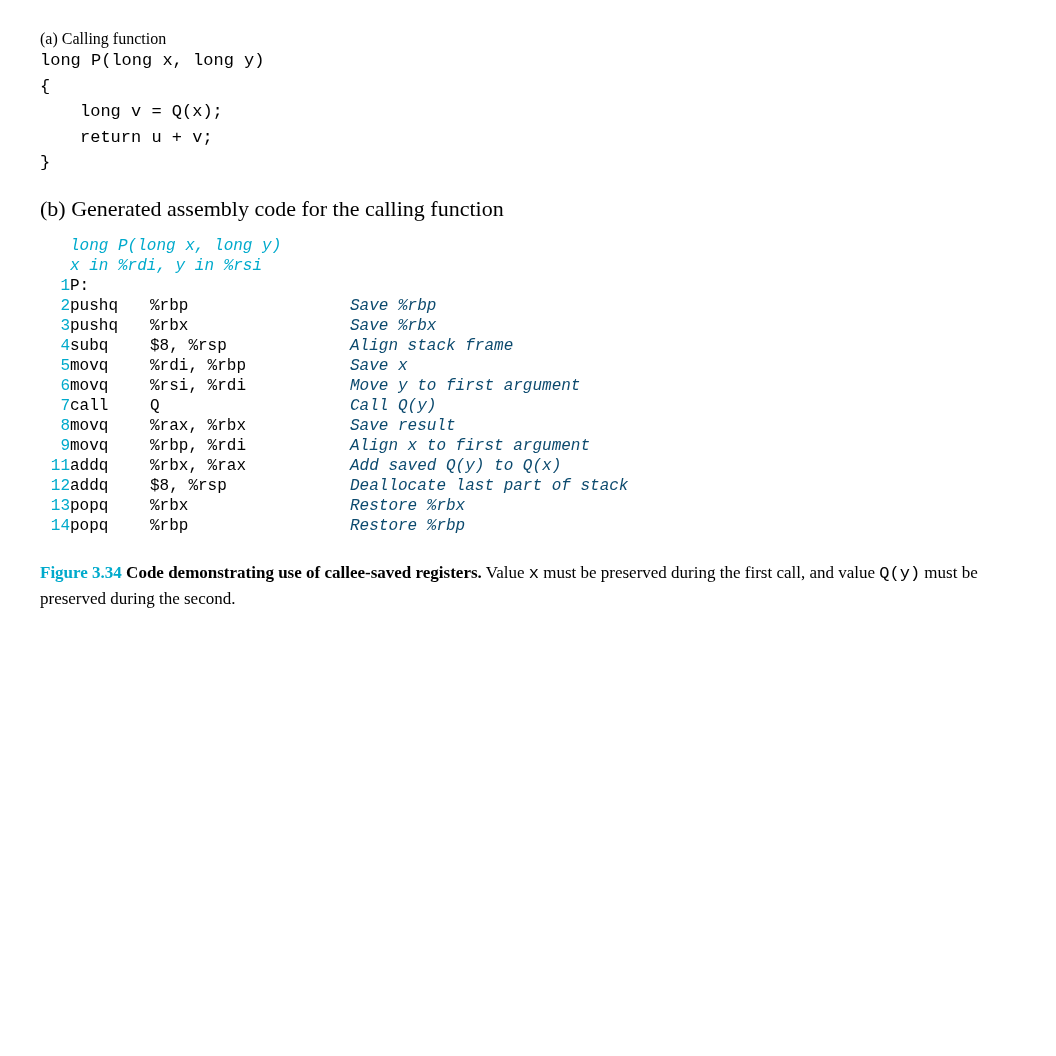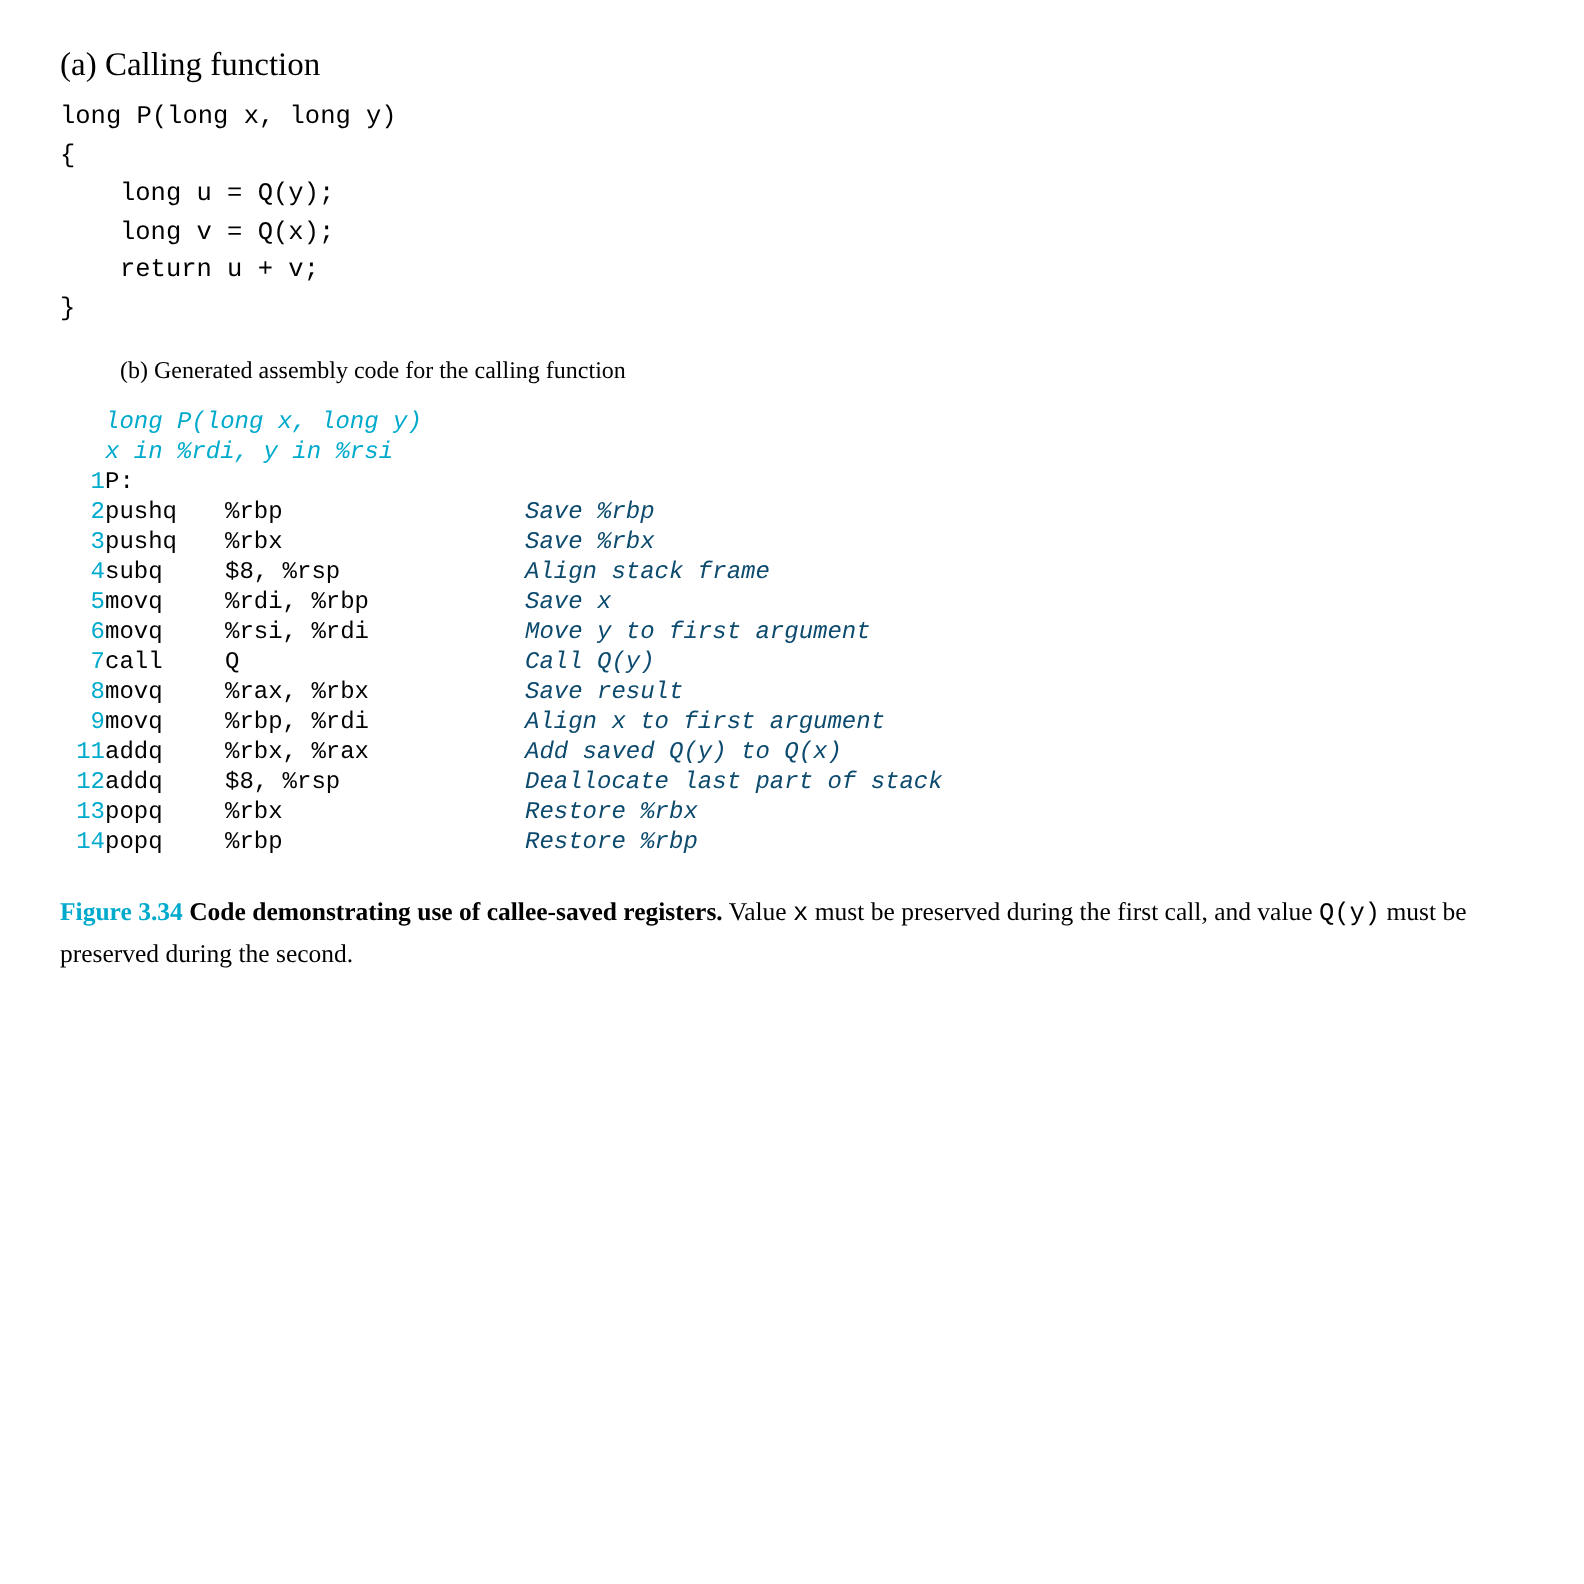--- a/index.html
+++ b/index.html
@@ -6,34 +6,32 @@
     body {
       background: #fff;
       font-family: 'Times New Roman', Times, serif;
       font-size: 18px;
       color: #000;
       padding: 30px 40px;
       width: 1056px;
       min-height: 1056px;
     }
     .section-label {
-      font-size: 22px;
-      margin-bottom: 10px;
+      font-size: 16px;
     }
     .code-block {
       font-family: 'Courier New', Courier, monospace;
       font-size: 17px;
       color: #000;
       margin-bottom: 20px;
       line-height: 1.5;
     }
     .section-b-label {
-      font-size: 16px;
+      font-size: 22px;
       margin-bottom: 14px;
-      margin-left: 40px;
     }
     .asm-table {
       font-family: 'Courier New', Courier, monospace;
       font-size: 16px;
       border-collapse: collapse;
       width: 100%;
       margin-bottom: 24px;
     }
     .asm-table td {
       padding: 1px 0;
@@ -79,21 +77,20 @@
     .indent1 { padding-left: 40px; }
   </style>
 </head>
 <body>
 
 <div>
   <div class="section-label">(a) Calling function</div>
   <div class="code-block">
     <div>long P(long x, long y)</div>
     <div>{</div>
-    <div class="indent1">long u = Q(y);</div>
     <div class="indent1">long v = Q(x);</div>
     <div class="indent1">return u + v;</div>
     <div>}</div>
   </div>
 </div>
 
 <div class="section-b-label">(b) Generated assembly code for the calling function</div>
 
 <table class="asm-table">
   <tbody>

